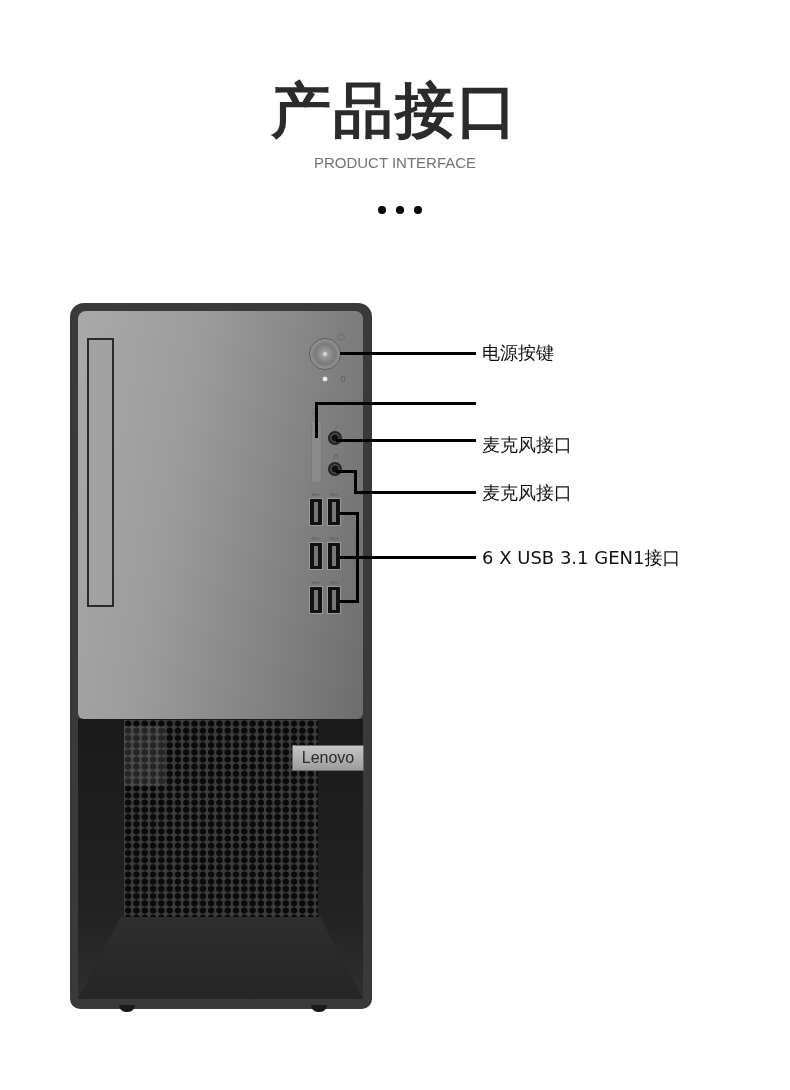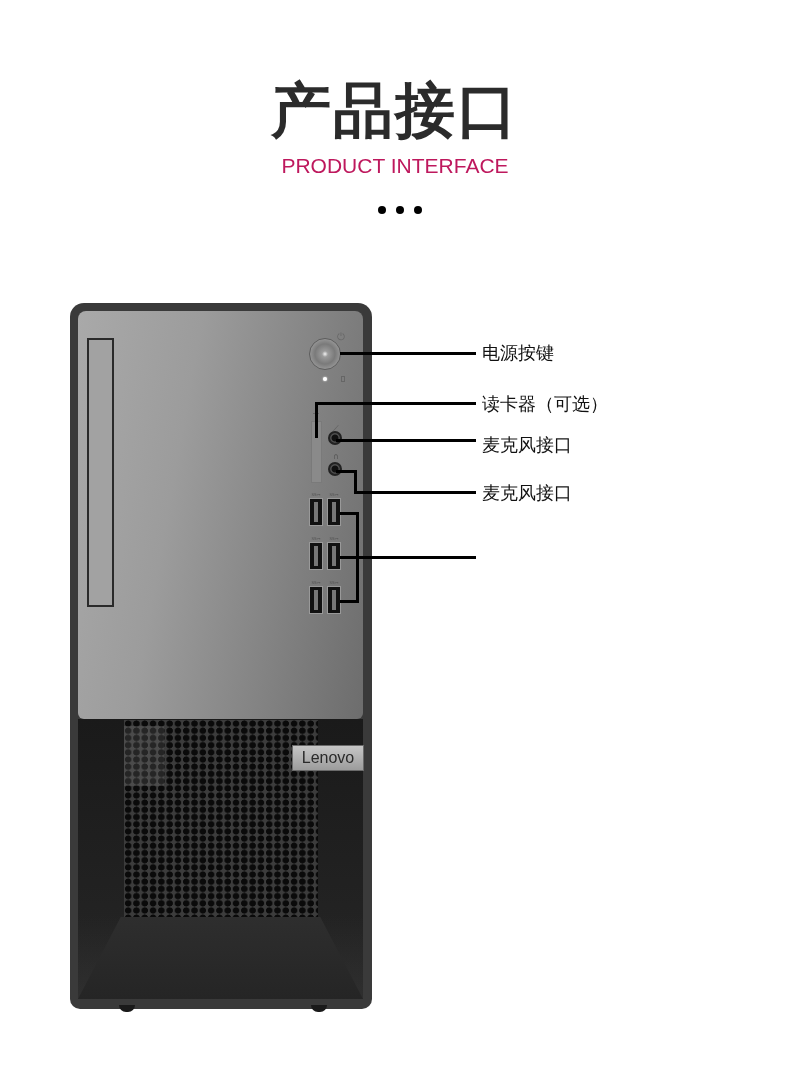--- a/index.html
+++ b/index.html
@@ -9,21 +9,21 @@
     }
     .page { position: relative; width: 718px; height: 1090px; }
 
     .title {
       position: absolute; left: 0; width: 790px; top: 72px;
       text-align: center; font-size: 60px; font-weight: bold; color: #2b2b2b;
       letter-spacing: 2px; line-height: 76px;
     }
     .subtitle {
       position: absolute; left: 0; width: 790px; top: 154px;
-      text-align: center; font-size: 21px; color: #be185d; font-weight: normal;
+      text-align: center; font-size: 15px; color: #737373; font-weight: normal;
       font-family: "Liberation Sans", sans-serif; letter-spacing: 0px;
     }
     .dots {
       position: absolute; top: 205px; left: 378px; width: 44px; height: 10px;
       display: flex; justify-content: space-between; align-items: center;
     }
     .dots span { width: 8px; height: 8px; border-radius: 50%; background: #000; display: block; }
 
     
     .tower {
@@ -194,17 +194,17 @@
   <div class="line" style="left:336px; top:470px; width:20px; height:3px;"></div>
   <div class="line" style="left:354px; top:470px; width:3px; height:23px;"></div>
   <div class="line" style="left:354px; top:491px; width:122px; height:3px;"></div>
 
   <div class="line" style="left:340px; top:512px; width:18px; height:3px;"></div>
   <div class="line" style="left:340px; top:556px; width:136px; height:3px;"></div>
   <div class="line" style="left:340px; top:600px; width:18px; height:3px;"></div>
   <div class="line" style="left:356px; top:512px; width:3px; height:91px;"></div>
 
   <div class="callout" style="top:340px;">电源按键</div>
-  <div class="callout" style="top:391px;">读卡器（可选）</div>
   <div class="callout" style="top:432px;font-family:Liberation Serif, serif;">麦克风接口</div>
   <div class="callout" style="top:480px;">麦克风接口</div>
+  <div class="callout" style="top:545px;">6 X USB 3.1 GEN1接口</div>
 
 </div>
 
 </body></html>

